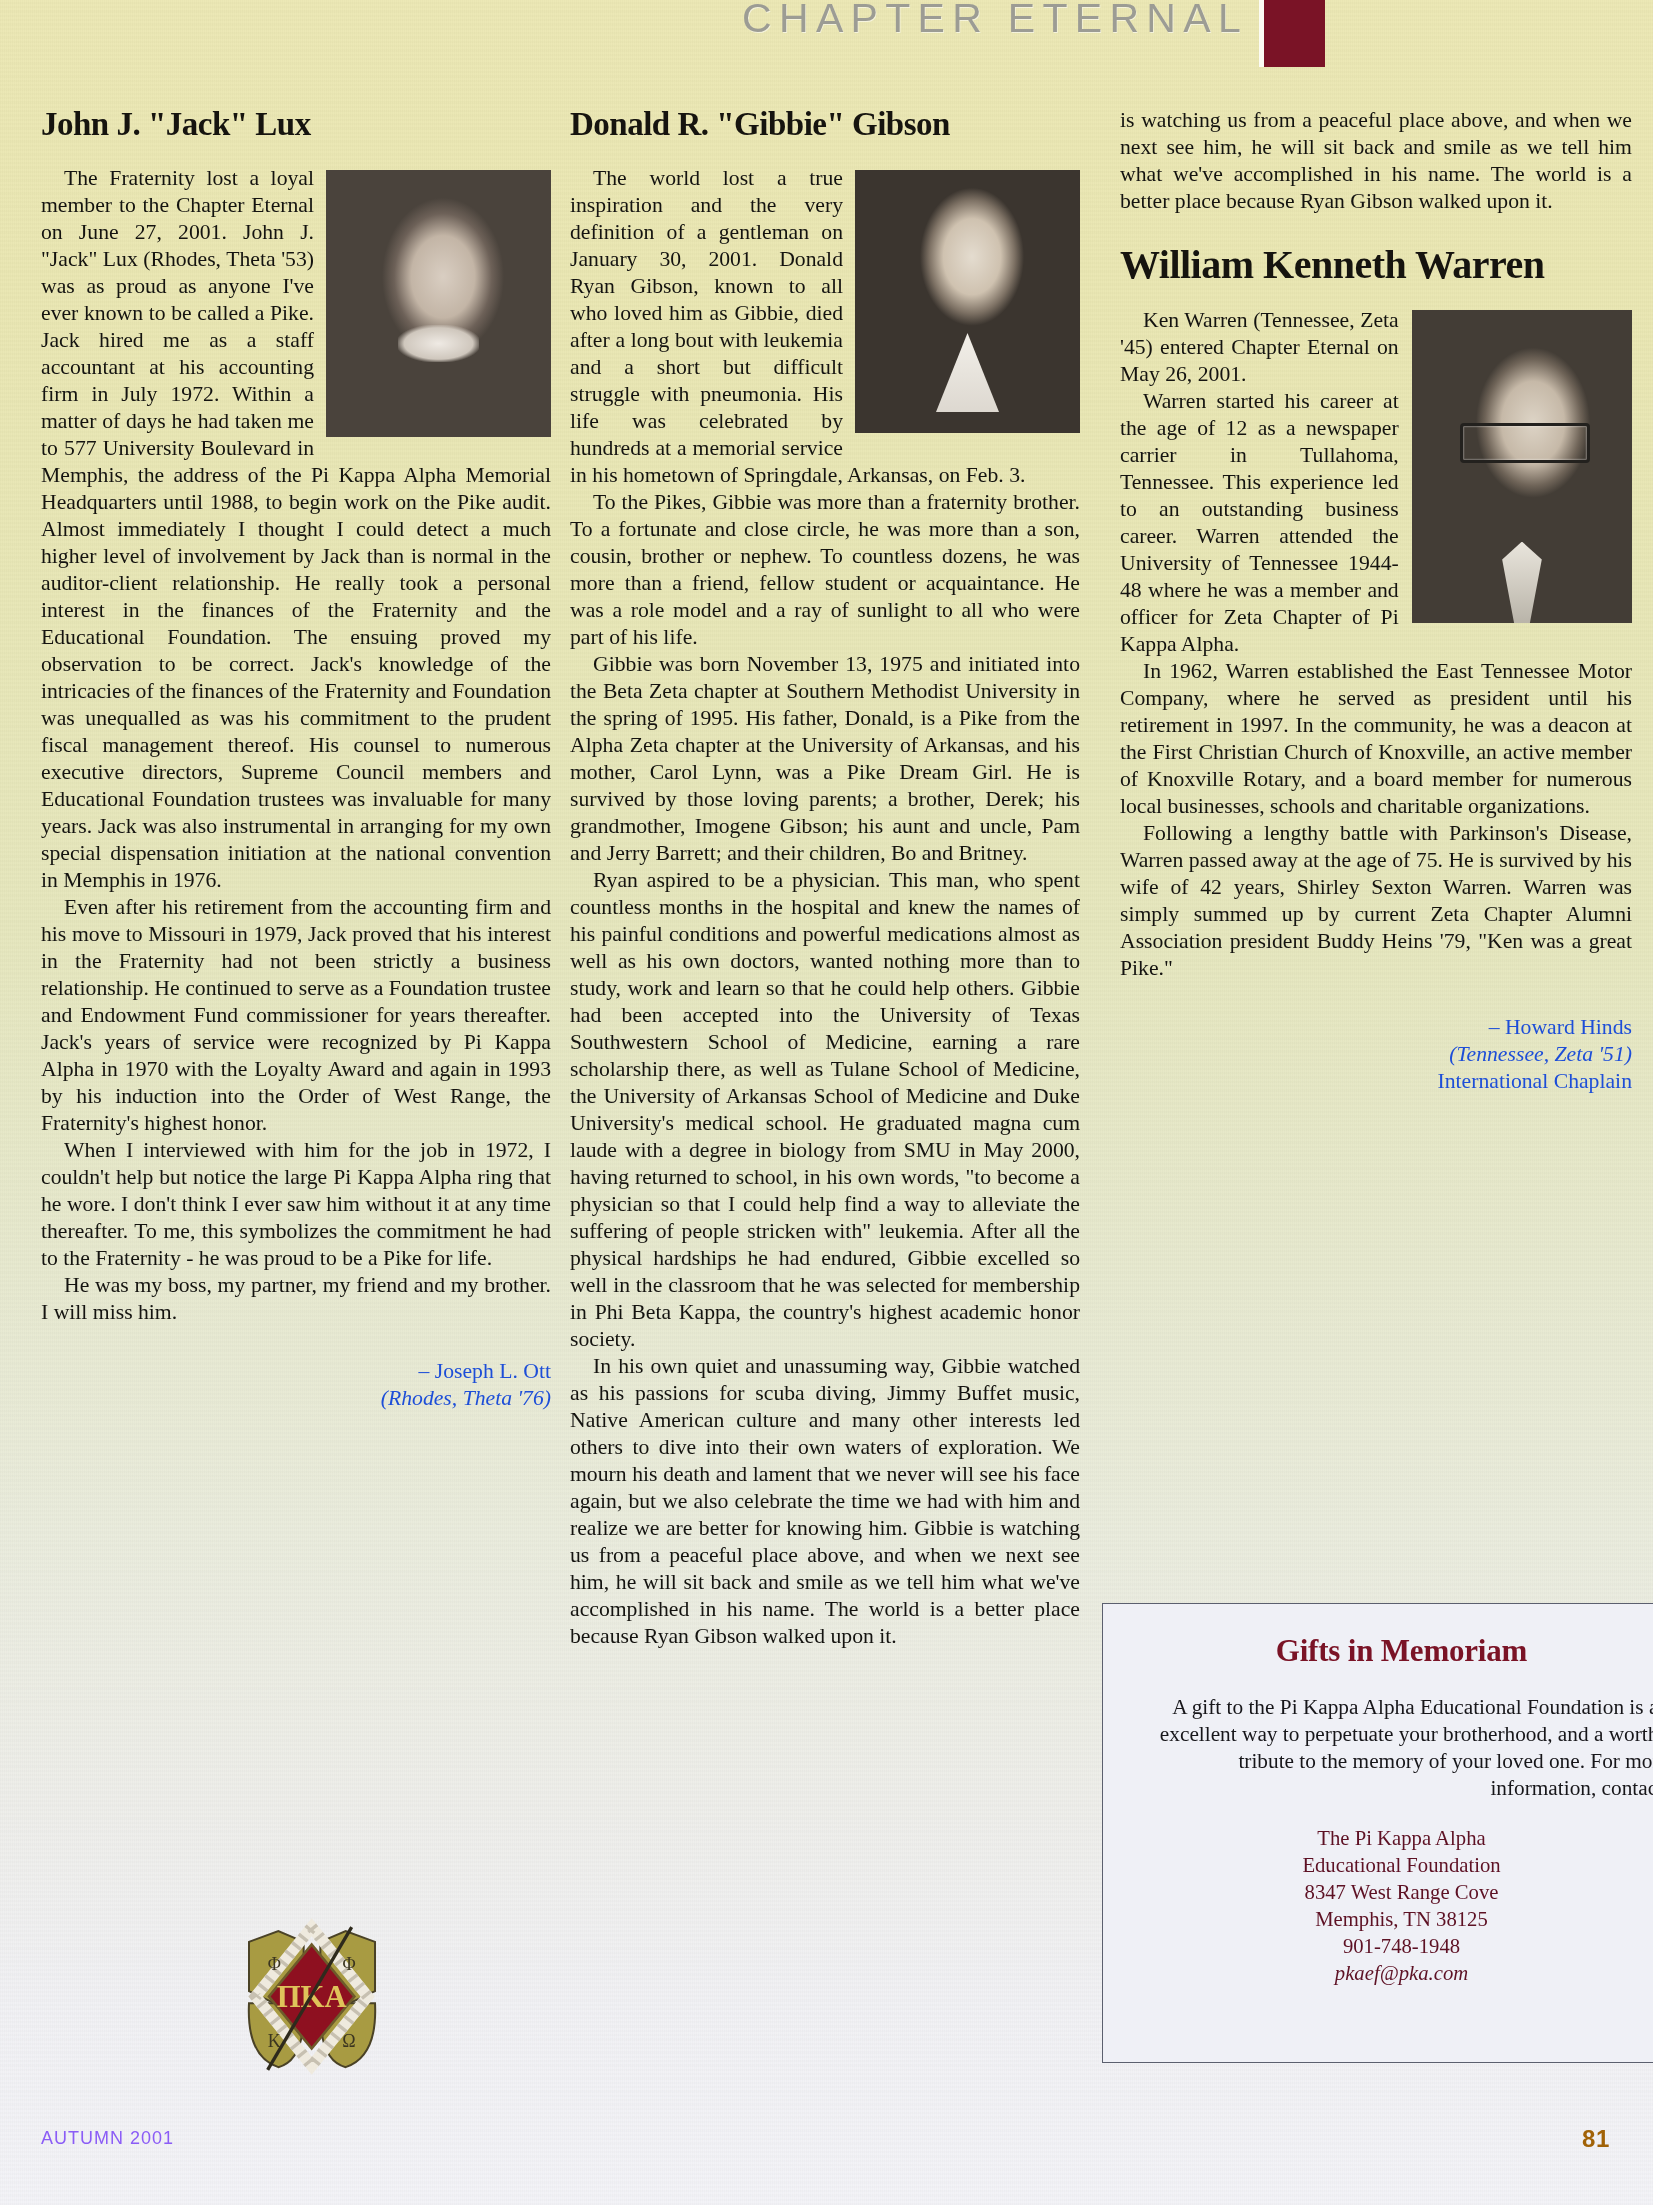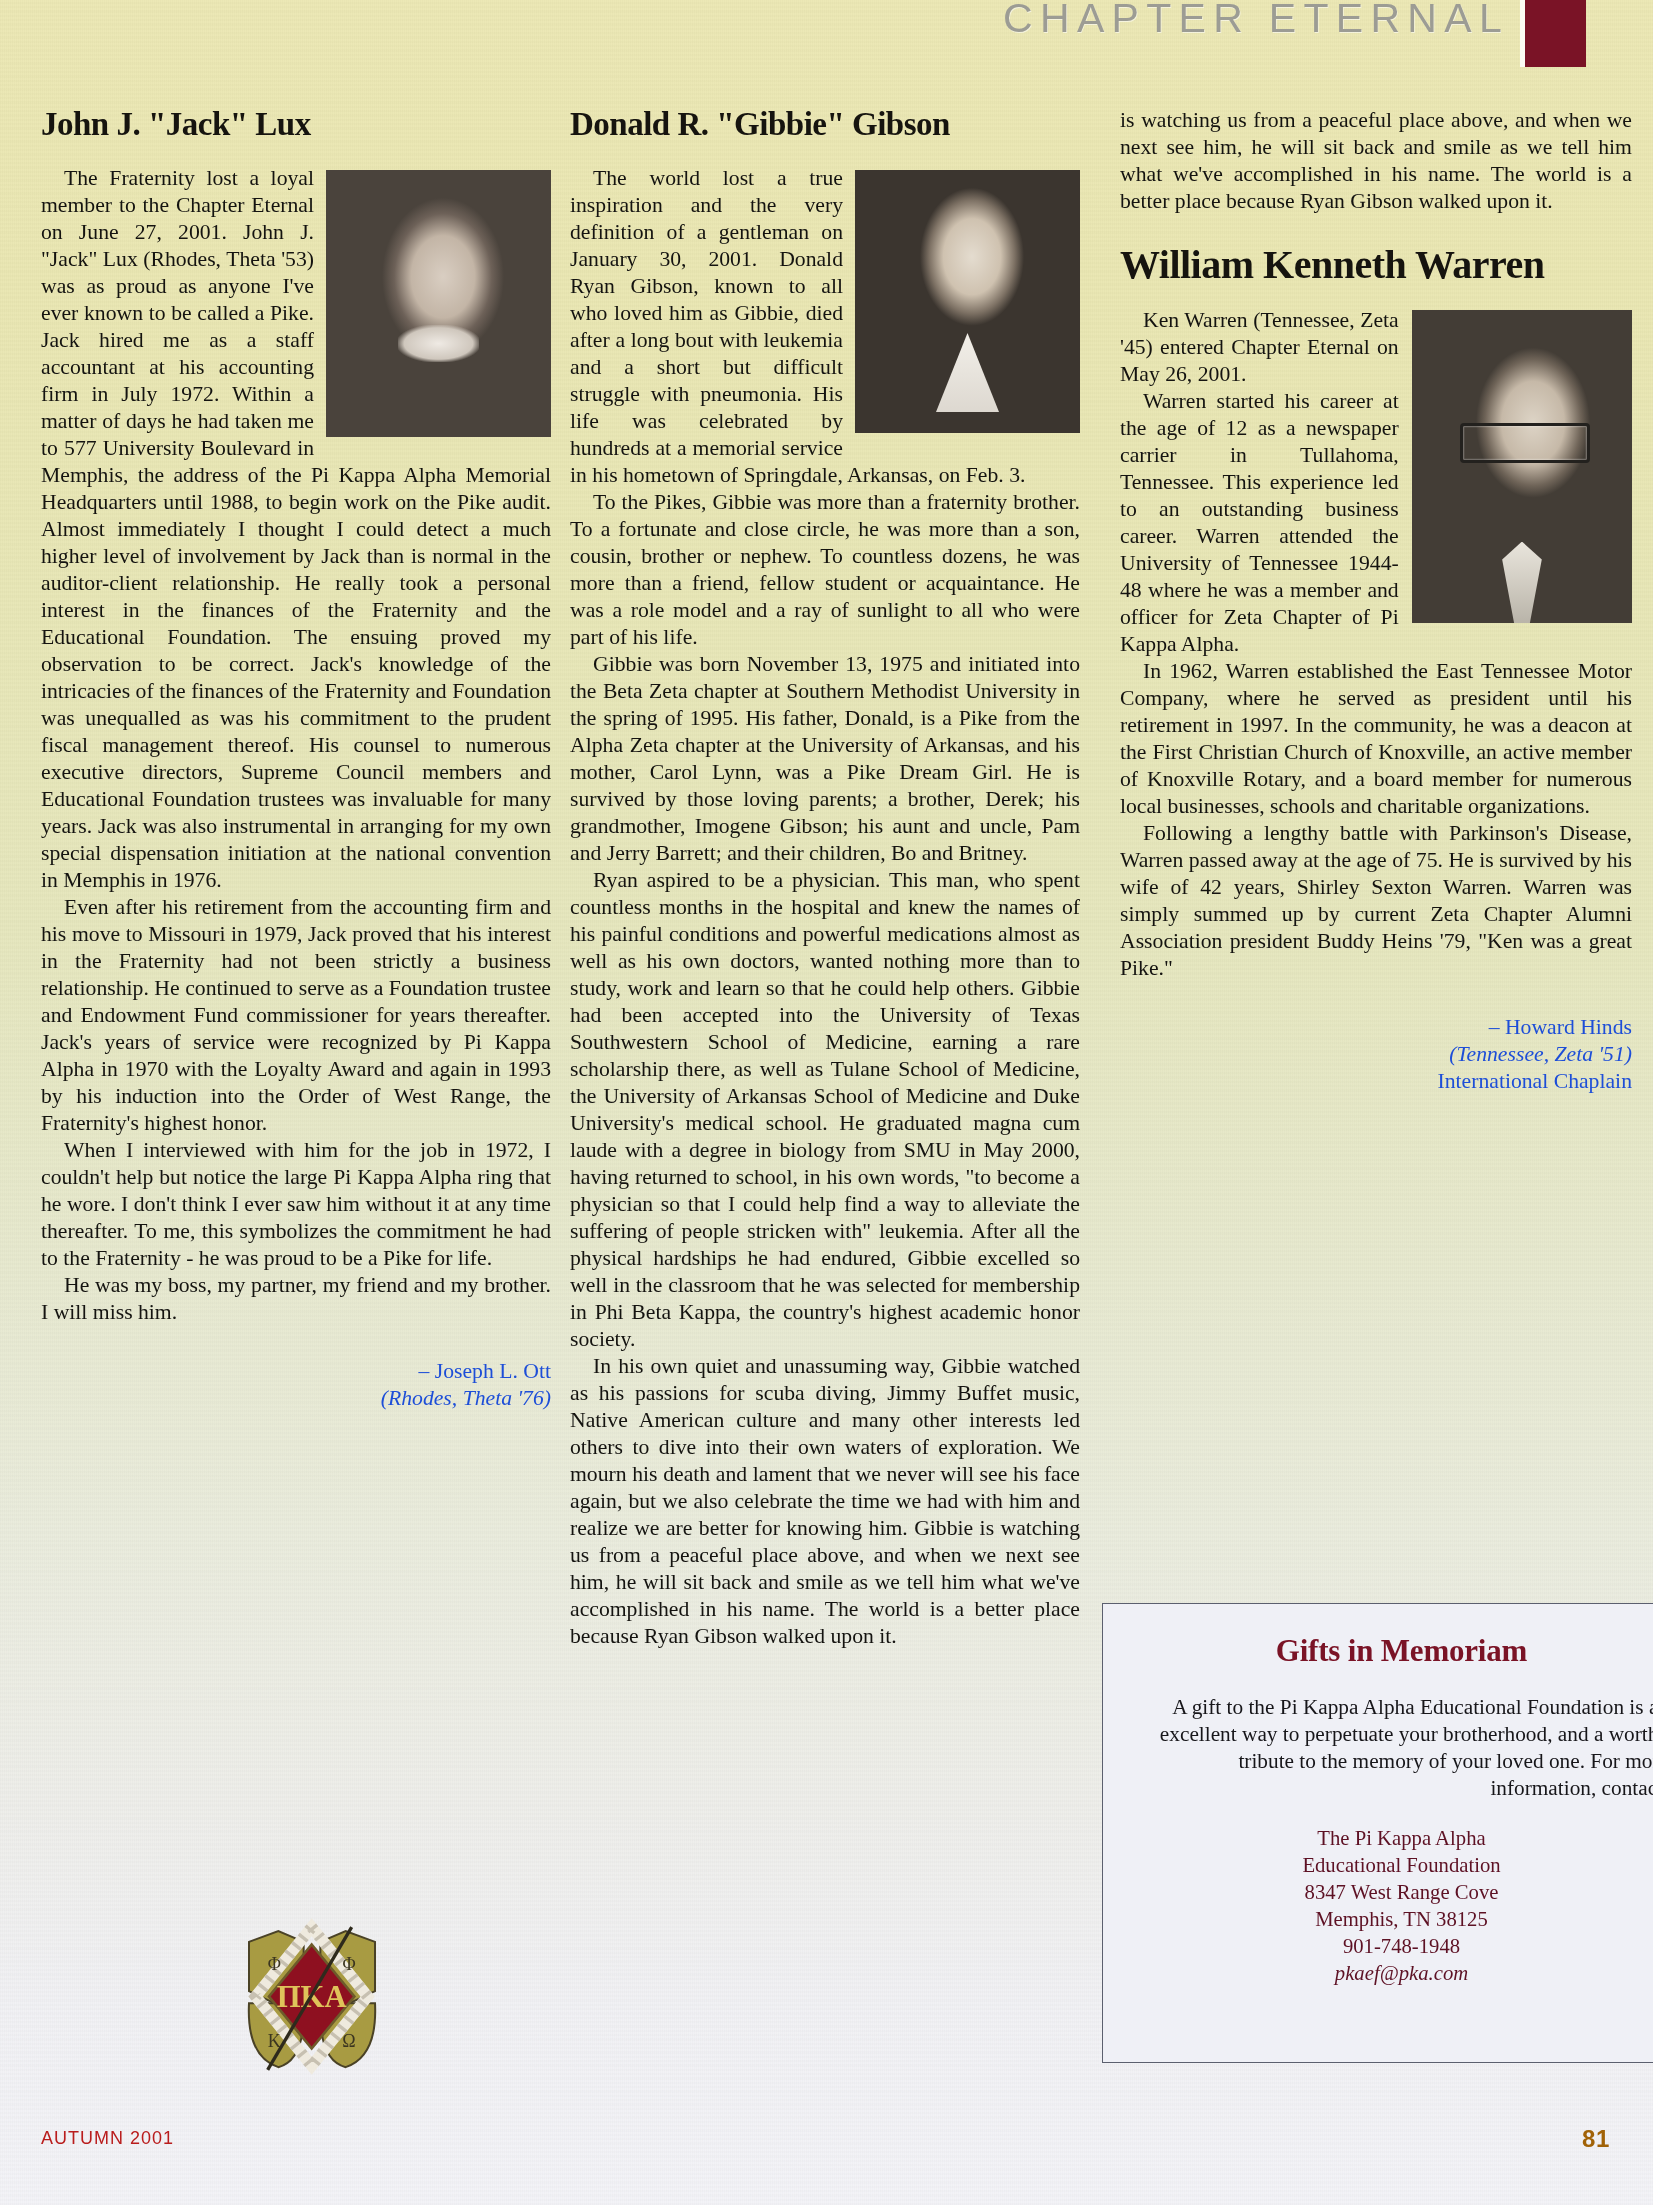--- a/index.html
+++ b/index.html
@@ -27,21 +27,21 @@
   }
   .noise{
     position:absolute;inset:0;
     background-image:
       repeating-linear-gradient(0deg, rgba(0,0,0,0.012) 0 0.7px, rgba(255,255,255,0.012) 0.7px 1.3px),
       repeating-linear-gradient(90deg, rgba(0,0,0,0.010) 0 0.7px, rgba(255,255,255,0.010) 0.7px 2px);
     pointer-events:none;
   }
 
   
-  .header{position:absolute;left:0;top:0;width:1586px;height:67px;}
+  .header{position:absolute;left:0;top:0;width:1325px;height:67px;}
   .chapter-eternal{
     position:absolute;right:77px;top:-5.3px;
     font-family:"Liberation Sans", sans-serif;
     font-size:41px;letter-spacing:7.3px;
     color:#9c9c94;
     text-shadow:0.7px 0.7px 0 rgba(255,255,255,.55);
     white-space:nowrap;
   }
   .red-block{
     position:absolute;right:0;top:0;width:61px;height:67px;
@@ -176,21 +176,21 @@
   .gifts-contact{
     font-size:20.7px;line-height:27px;color:#5d1124;font-weight:normal;
     text-align:center;text-indent:0;margin:0;
   }
   .gifts-contact .email{font-style:italic;}
 
   
   .footer-left{
     position:absolute;left:41px;top:2128px;
     font-family:"Liberation Sans", sans-serif;
-    font-size:18px;letter-spacing:1px;color:#b91c1c;
+    font-size:18px;letter-spacing:1px;color:#8b5cf6;
   }
   .footer-right{
     position:absolute;right:44px;top:2125px;
     font-family:"Liberation Sans", sans-serif;
     font-size:24px;letter-spacing:0.7px;color:#a16207;font-weight:bold;
   }
 </style>
 </head>
 <body>
 

